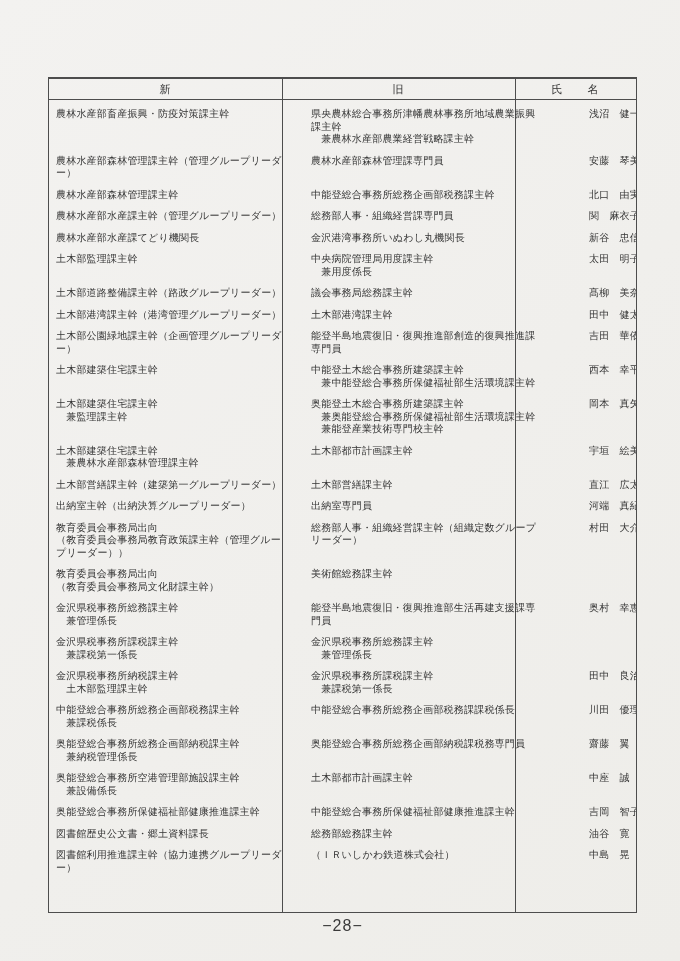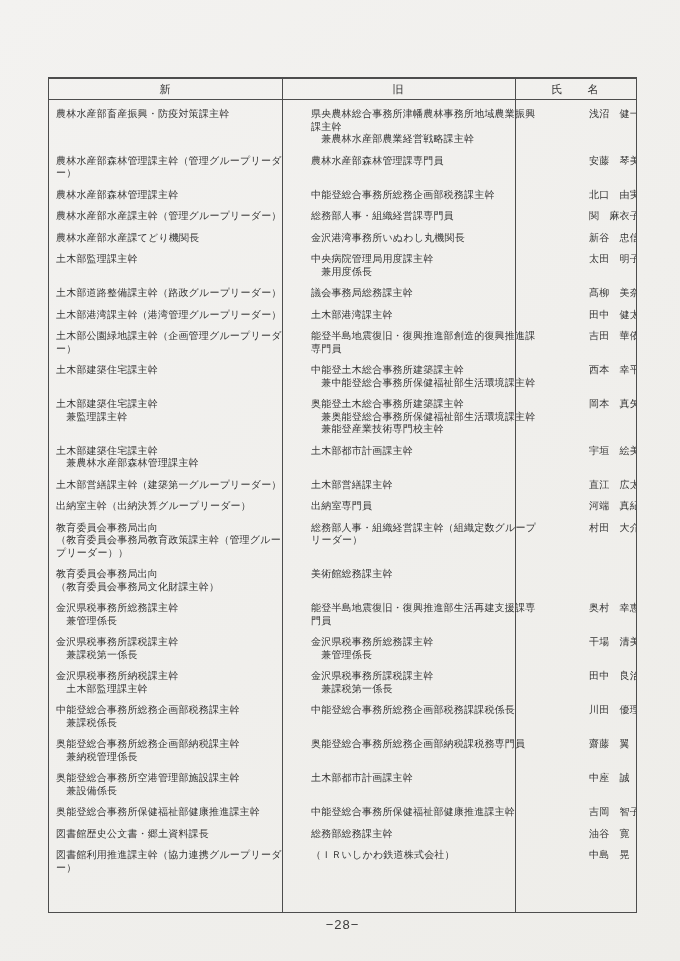--- a/index.html
+++ b/index.html
@@ -81,21 +81,21 @@
   }
   .cell.c1 { padding-left: 7px; }
   .cell.c2 { }
   .cell.c3 { padding-left: 16px; }
   .page-number {
     position: absolute;
     top: 917px;
     left: 48px;
     width: 589px;
     text-align: center;
-    font-size: 13px;
+    font-size: 16px;
     letter-spacing: 1px;
     color: #3a3a3a;
   }
 </style>
 </head>
 <body>
 
 <div class="scan-page">
 
   <div class="personnel-table">
@@ -209,21 +209,20 @@
 　兼管理係長</div>
           <div class="cell c2">能登半島地震復旧・復興推進部生活再建支援課専
 門員</div>
           <div class="cell c3">奥村　幸恵</div>
         </div>
         <div class="row">
           <div class="cell c1">金沢県税事務所課税課主幹
 　兼課税第一係長</div>
           <div class="cell c2">金沢県税事務所総務課主幹
 　兼管理係長</div>
-          <div class="cell c3">干場　清美</div>
         </div>
         <div class="row">
           <div class="cell c1">金沢県税事務所納税課主幹
 　土木部監理課主幹</div>
           <div class="cell c2">金沢県税事務所課税課主幹
 　兼課税第一係長</div>
           <div class="cell c3">田中　良治</div>
         </div>
         <div class="row">
           <div class="cell c1">中能登総合事務所総務企画部税務課主幹

